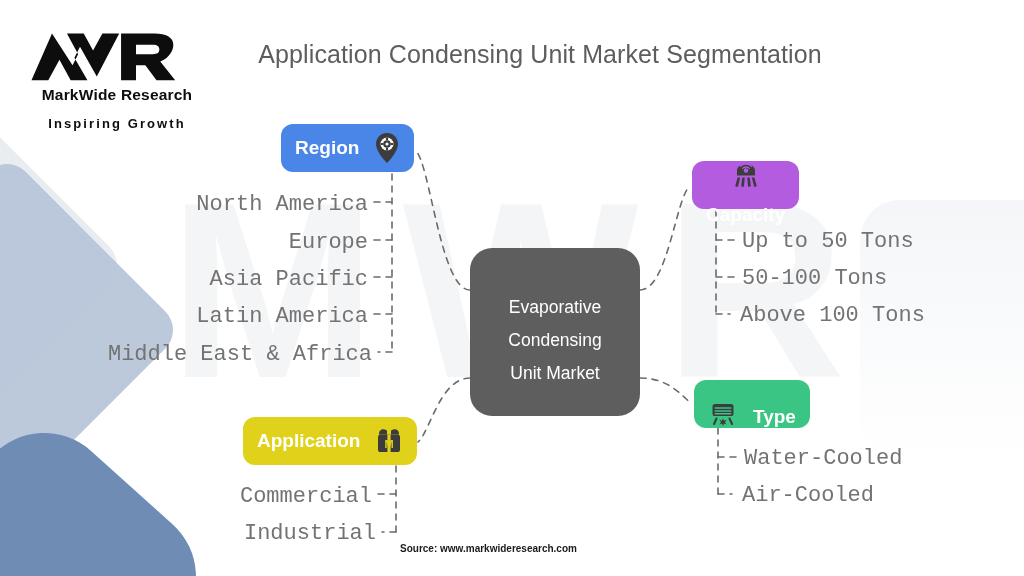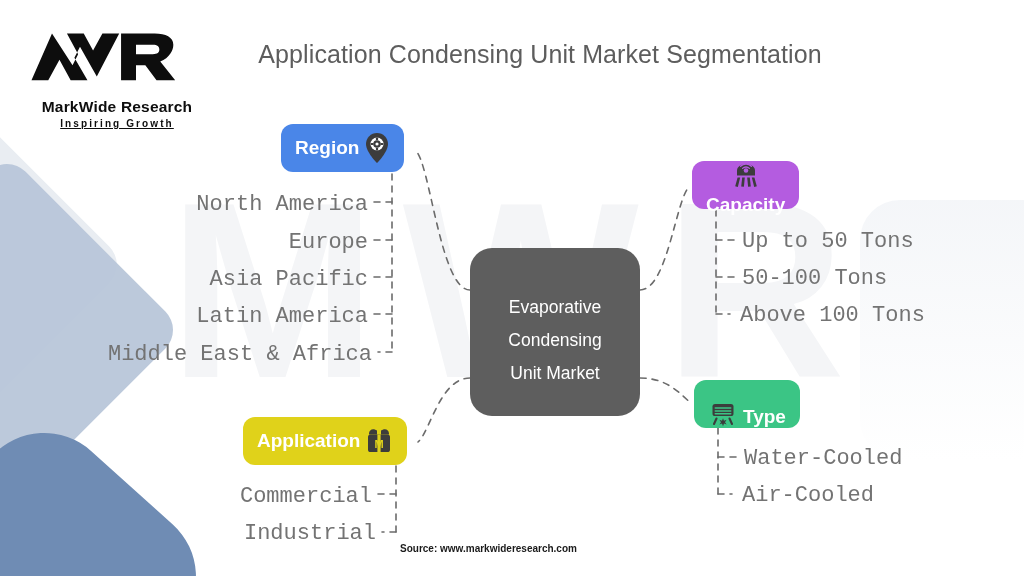--- a/index.html
+++ b/index.html
@@ -62,25 +62,25 @@
     text-align: center;
     user-select: none;
     white-space: nowrap;
   }
 
   
   .logo { position: absolute; left: 22px; top: 28px; width: 190px; text-align: center; }
   .logo-mark { height: 56px; display: block; margin: 0 auto; }
   .logo-name {
     font-size: 15.5px; font-weight: 700; color: #0d0d0d;
-    letter-spacing: .2px; margin-top: 14px;
+    letter-spacing: .2px; margin-top: 2px;
   }
   .logo-tag {
-    font-size: 10px; font-weight: 700; color: #0d0d0d;
-    letter-spacing: 2.1px; margin-top: 2px; text-decoration: underline;
+    font-size: 13px; font-weight: 700; color: #0d0d0d;
+    letter-spacing: 2.1px; margin-top: 12px;
   }
 
   
   .title {
     position: absolute; left: 190px; top: 40px; width: 700px;
     text-align: center;
     font-size: 25px; color: #5d5d5d; font-weight: 400;
     letter-spacing: .1px;
   }
 
@@ -101,21 +101,21 @@
     text-align: center; white-space: pre-line;
   }
 
   
   .badge {
     position: absolute;
     height: 48px;
     border-radius: 12px;
     display: flex; align-items: center;
     padding: 0 14px;
-    gap: 5px;
+    gap: 15px;
     color: #ffffff;
     font-size: 19px; font-weight: 700;
   }
   .badge .ico { display: flex; align-items: center; justify-content: center; }
   .badge-region    { left: 281px; top: 124px; }
   .badge-capacity  { left: 692px; top: 161px; flex-direction: column; }
   .badge-type      { left: 694px; top: 380px; }
   .badge-application { left: 243px; top: 417px; }
 
   

